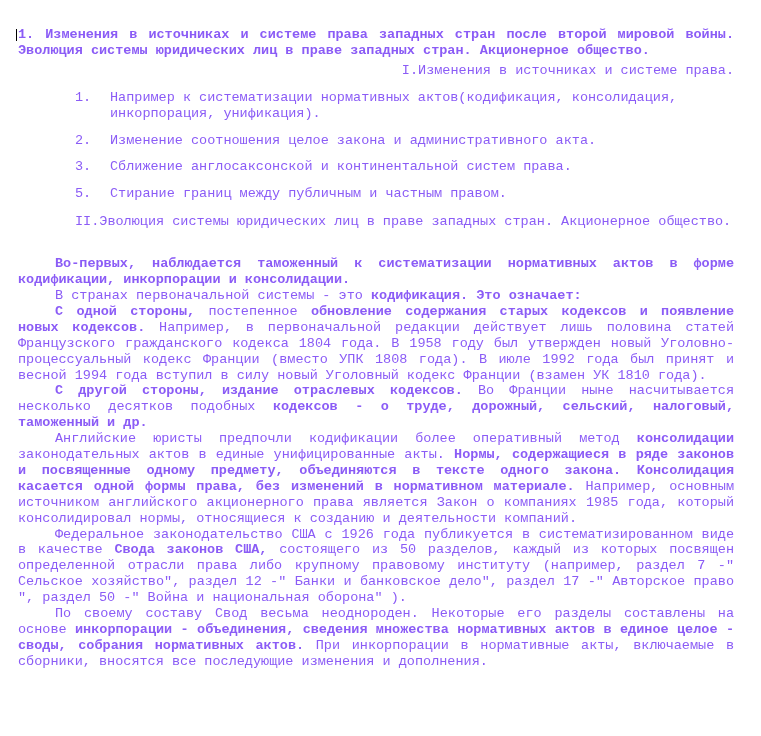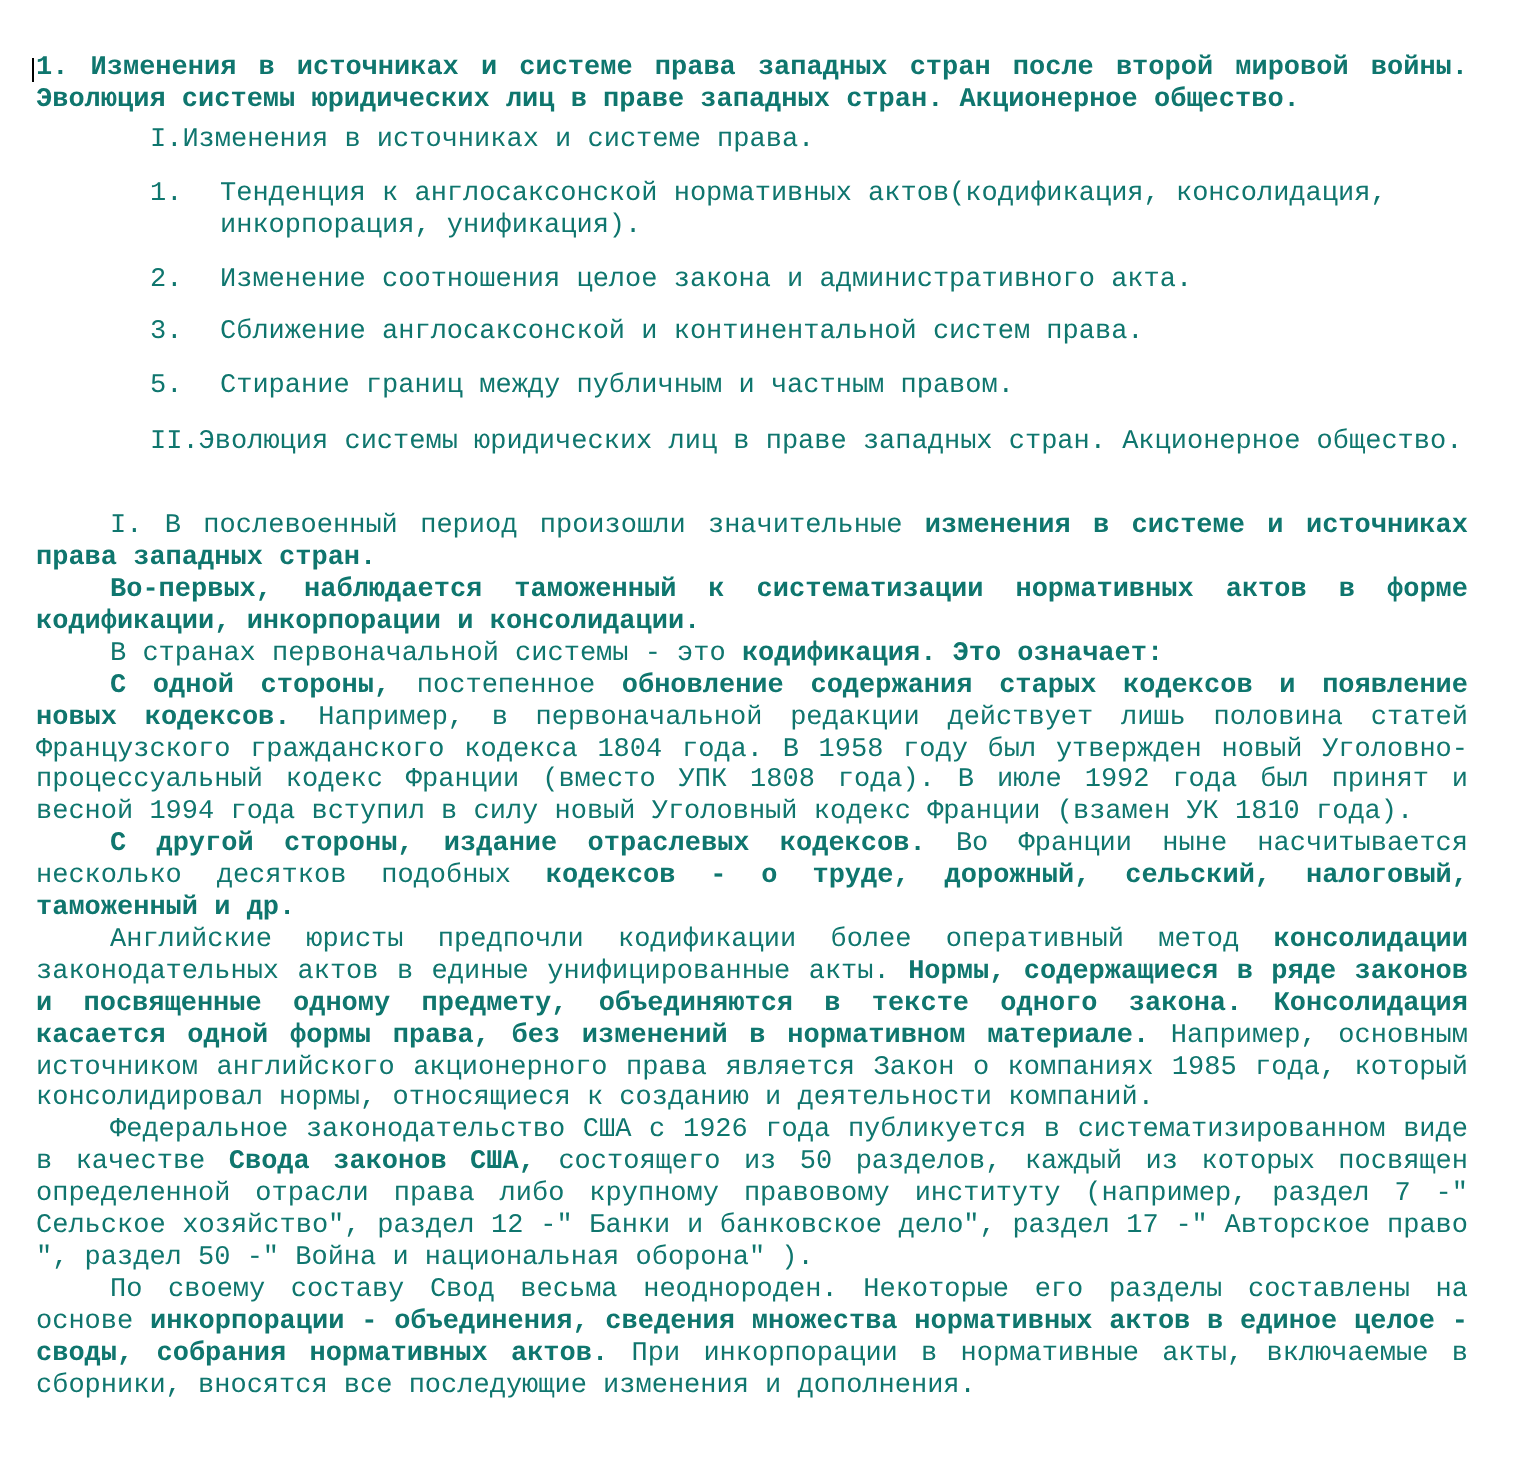--- a/index.html
+++ b/index.html
@@ -9,21 +9,21 @@
     width: 761px;
     height: 736px;
     overflow: hidden;
   }
   .page {
     position: relative;
     box-sizing: border-box;
     width: 761px;
     height: 736px;
     padding: 27px 27px 0 18px;
-    color: #0f766e;
+    color: #8b5cf6;
     font-family: "Liberation Mono", "DejaVu Sans Mono", monospace;
     font-size: 13.5px;
     line-height: 15.9px;
     overflow: hidden;
   }
   .caret {
     position: absolute;
     left: 16px;
     top: 29px;
     width: 1px;
@@ -33,20 +33,21 @@
   .title {
     margin: 0;
     font-weight: bold;
     text-align: justify;
   }
   .plan-head {
     margin: 18px 0 0 92px;
   }
   .sec1-head {
     margin: 4px 0 0 57px;
+    text-align: right;
   }
   .plan-item {
     margin: 11px 0 0 92px;
     text-indent: -35px;
   }
   .plan-item .num {
     display: inline-block;
     width: 35px;
     text-indent: 0;
   }
@@ -69,30 +70,29 @@
 
 <div class="page">
   <span class="caret"></span>
 
   <p class="title">1. Изменения в источниках и системе права западных стран после второй мировой войны. Эволюция системы юридических лиц в праве западных стран. Акционерное общество.</p>
 
 
   <p class="sec1-head">I.Изменения в источниках и системе права.</p>
 
   <div id="plan-list">
-      <div class="plan-item"><span class="num">1.</span><span>Тенденция к англосаксонской нормативных актов(кодификация, консолидация, инкорпорация, унификация).</span></div>
+      <div class="plan-item"><span class="num">1.</span><span>Например к систематизации нормативных актов(кодификация, консолидация, инкорпорация, унификация).</span></div>
       <div class="plan-item"><span class="num">2.</span><span>Изменение соотношения целое закона и административного акта.</span></div>
       <div class="plan-item"><span class="num">3.</span><span>Сближение англосаксонской и континентальной систем права.</span></div>
       <div class="plan-item"><span class="num">5.</span><span>Стирание границ между публичным и частным правом.</span></div>
     </div>
 
   <p class="sec2-head">II.Эволюция системы юридических лиц в праве западных стран. Акционерное общество.</p>
 
   <div id="body-block" class="body-block">
-      <p><span>I. В послевоенный период произошли значительные </span><span class="b">изменения в системе и источниках права западных стран.</span></p>
       <p><span class="b">Во-первых, наблюдается таможенный к систематизации нормативных актов в форме кодификации, инкорпорации и консолидации.</span></p>
       <p><span>В странах первоначальной системы - это </span><span class="b">кодификация. Это означает:</span></p>
       <p><span class="b">С одной стороны,</span><span> постепенное </span><span class="b">обновление содержания старых кодексов и появление новых кодексов.</span><span> Например, в первоначальной редакции действует лишь половина статей Французского гражданского кодекса 1804 года. В 1958 году был утвержден новый Уголовно-процессуальный кодекс Франции (вместо УПК 1808 года). В июле 1992 года был принят и весной 1994 года вступил в силу новый Уголовный кодекс Франции (взамен УК 1810 года).</span></p>
       <p><span class="b">С другой стороны, издание  отраслевых кодексов.</span><span> Во Франции ныне насчитывается несколько десятков подобных </span><span class="b">кодексов - о труде, дорожный, сельский, налоговый, таможенный и др.</span></p>
       <p><span>Английские юристы предпочли кодификации более оперативный метод </span><span class="b">консолидации</span><span> законодательных актов в единые унифицированные акты. </span><span class="b">Нормы, содержащиеся в ряде законов и посвященные одному предмету, объединяются в тексте одного закона. Консолидация касается одной формы права, без изменений в нормативном материале.</span><span> Например, основным источником английского акционерного права является Закон о компаниях 1985 года, который консолидировал нормы, относящиеся к созданию и деятельности компаний.</span></p>
       <p><span>Федеральное законодательство США с 1926 года публикуется в систематизированном виде в качестве </span><span class="b">Свода законов США,</span><span> состоящего из 50 разделов, каждый из которых посвящен определенной отрасли права либо крупному правовому институту (например, раздел 7 -" Сельское хозяйство", раздел 12 -" Банки и банковское дело", раздел 17 -" Авторское право ", раздел 50 -" Война и национальная оборона" ).</span></p>
       <p><span>По своему составу Свод весьма неоднороден. Некоторые его разделы составлены на основе </span><span class="b">инкорпорации - объединения, сведения множества нормативных актов в единое целое - своды, собрания нормативных актов.</span><span> При инкорпорации в нормативные акты, включаемые в сборники, вносятся все последующие изменения и дополнения.</span></p>
     </div>
 </div>
 

